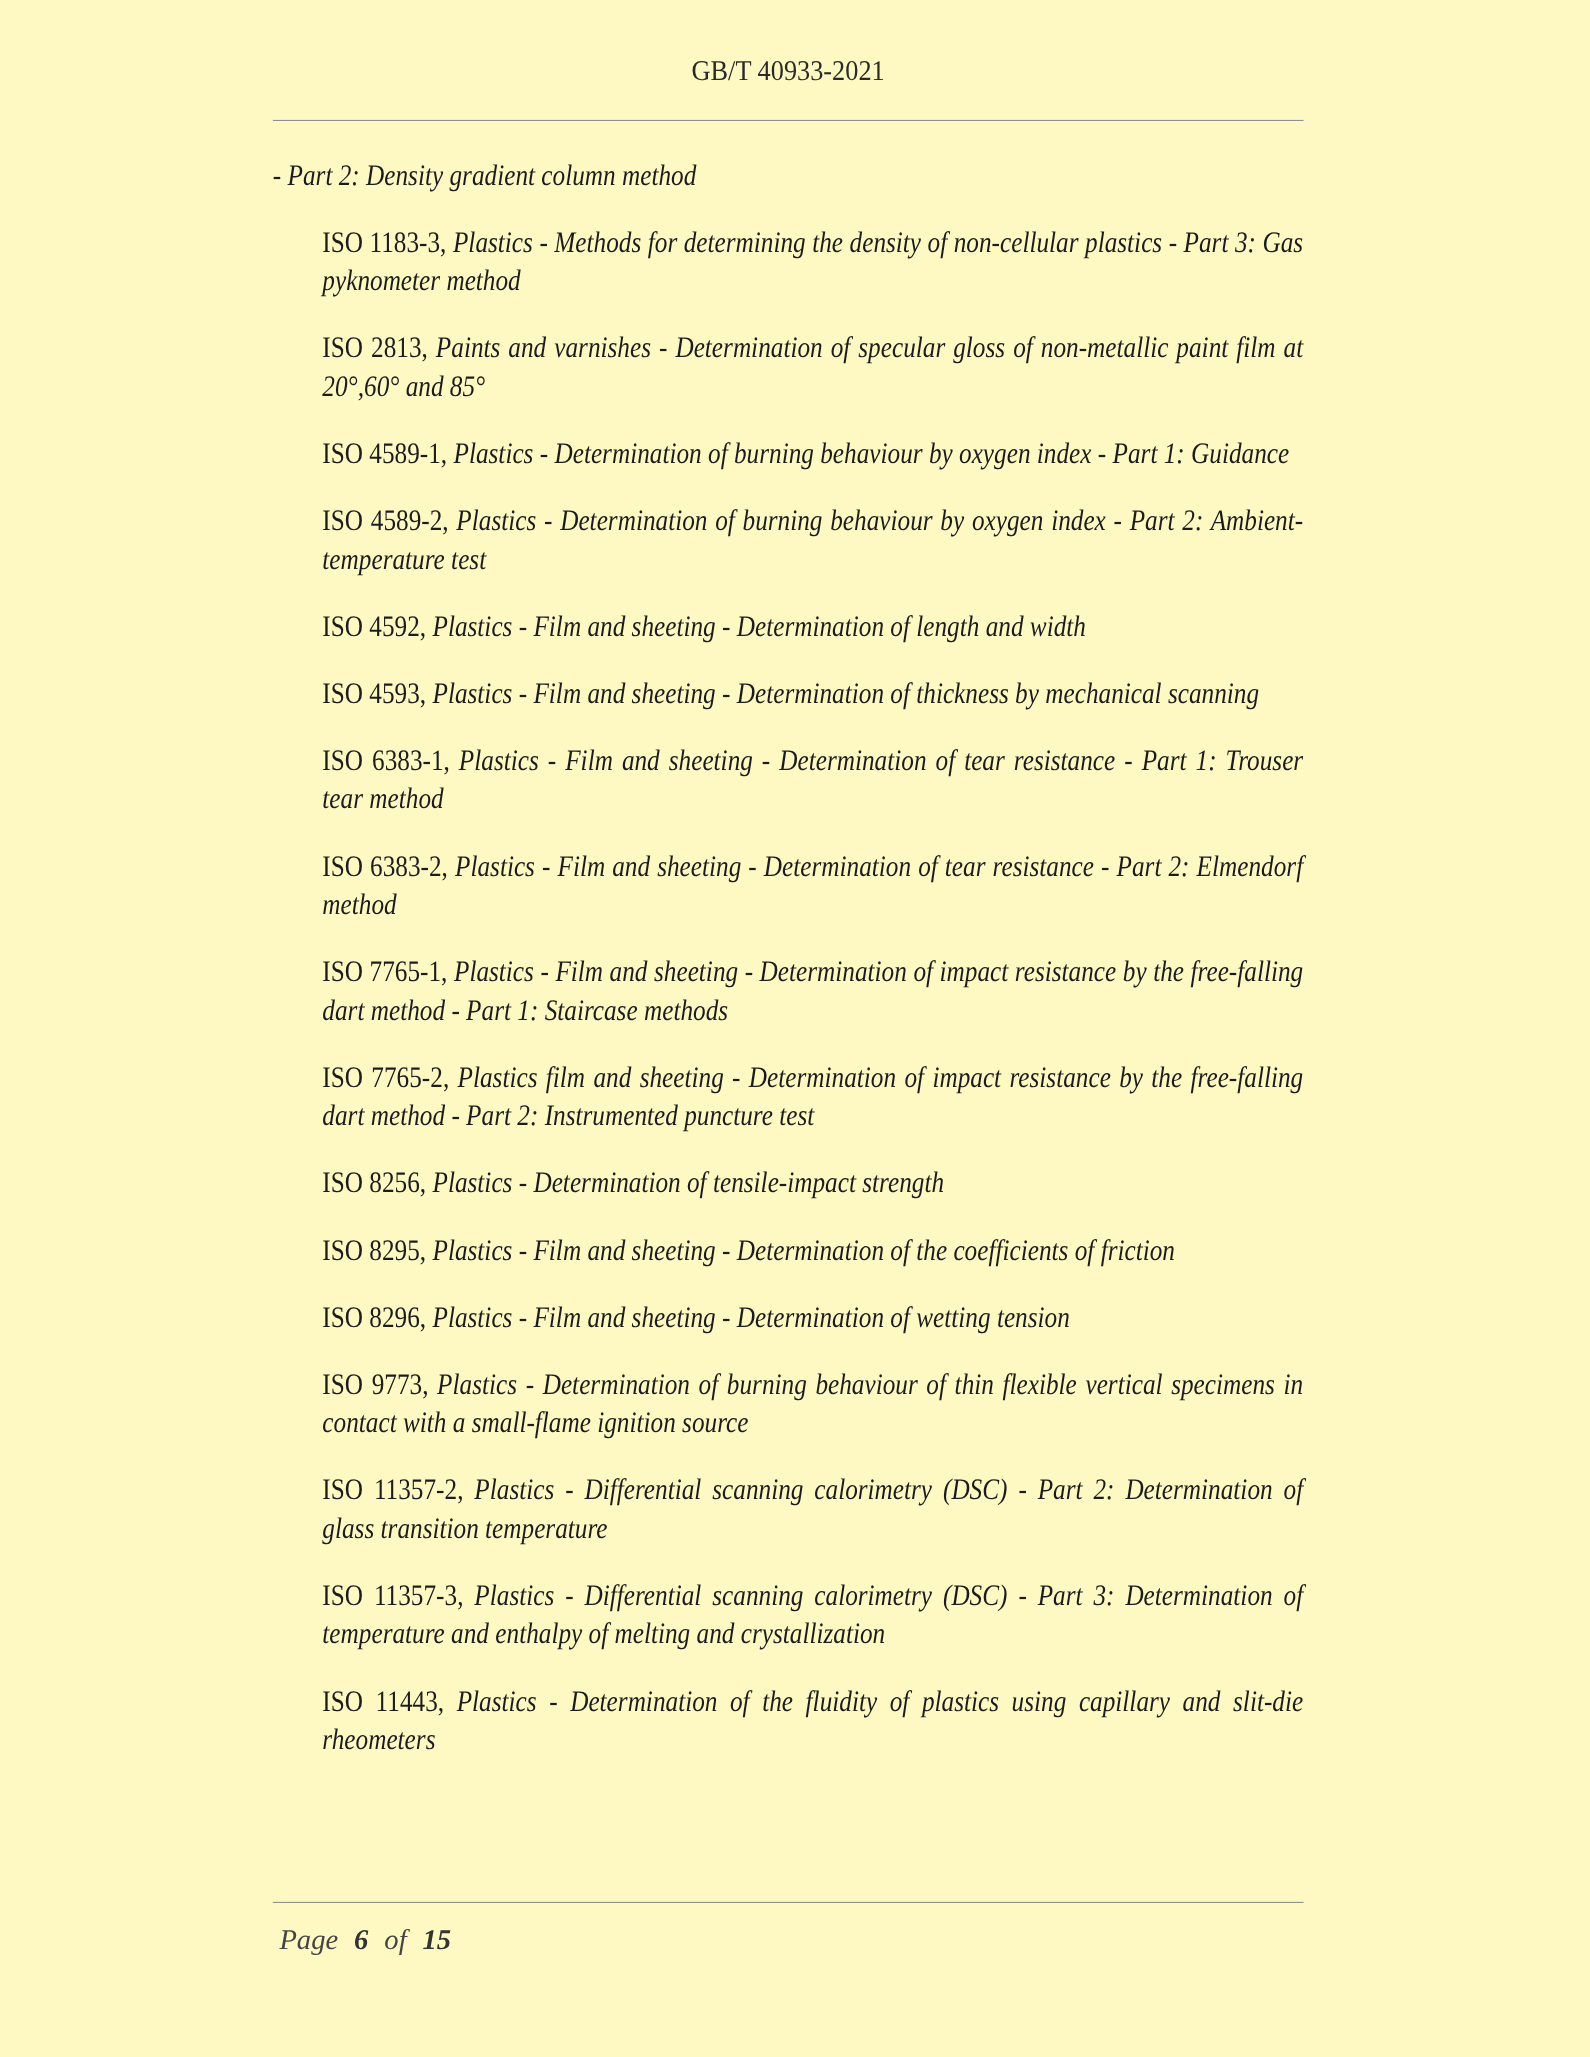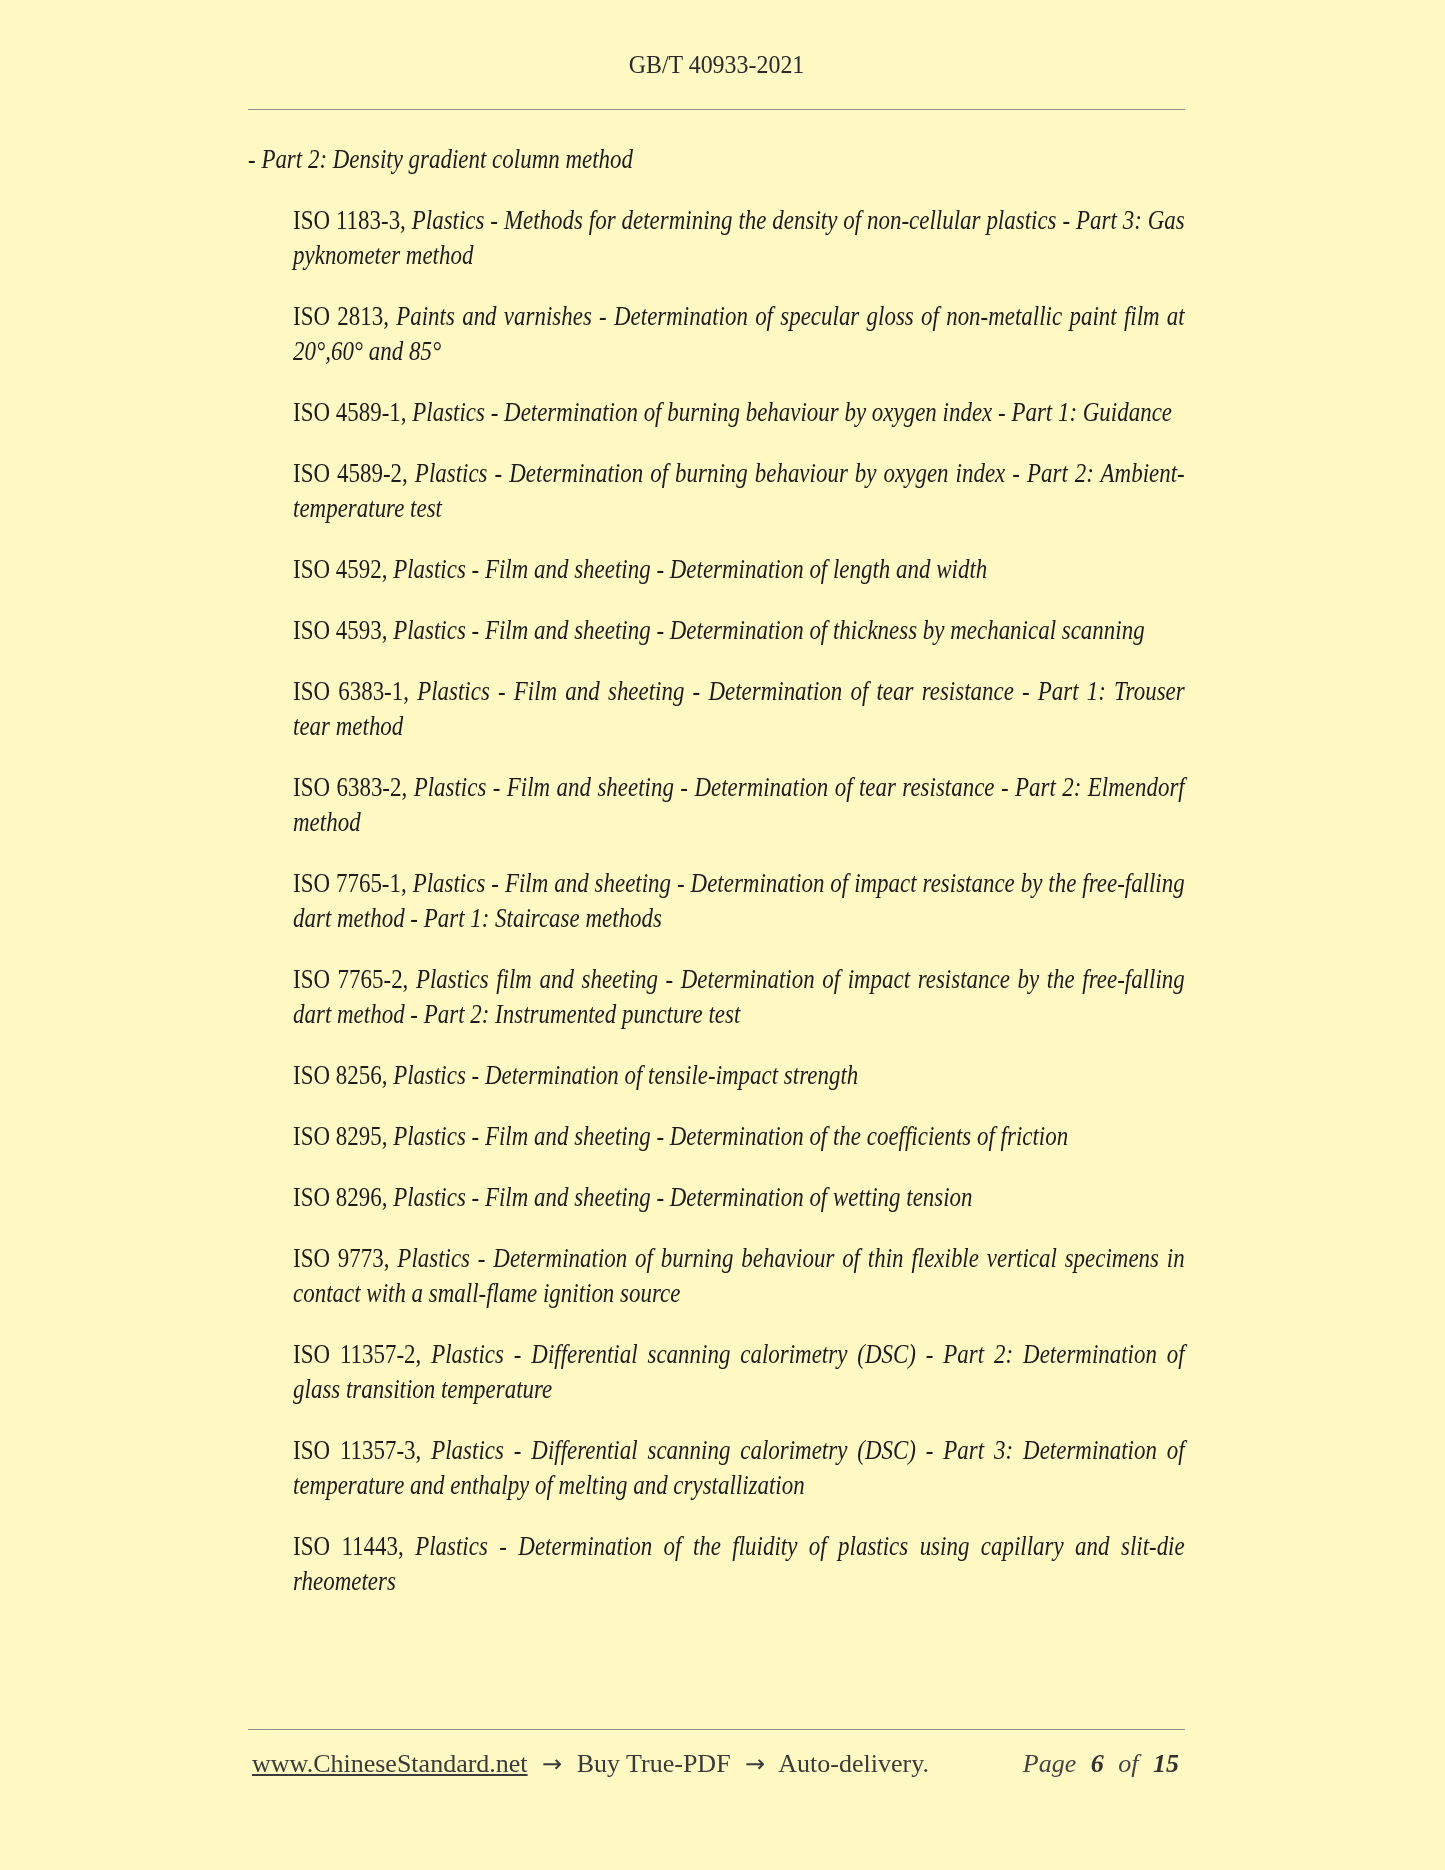--- a/index.html
+++ b/index.html
@@ -196,27 +196,20 @@
     <p class="ref-paragraph">
       <span class="ref-num">ISO 11443,</span>
       <span class="ref-title">Plastics - Determination of the fluidity of plastics using capillary and slit-die rheometers</span>
     </p>
 
   </div>
 
   <div class="footer-rule"></div>
 
   <div class="doc-footer">
-    <div class="footer-left">
-      <span class="website-link">www.ChineseStandard.net</span>
-      <span class="arrow-glyph">→</span>
-      <span>Buy True-PDF</span>
-      <span class="arrow-glyph">→</span>
-      <span>Auto-delivery.</span>
-    </div>
     <div class="page-indicator">
       <span class="lbl">Page</span>
       <span class="num">6</span>
       <span class="lbl">of</span>
       <span class="num">15</span>
     </div>
   </div>
 
 </div>
 

